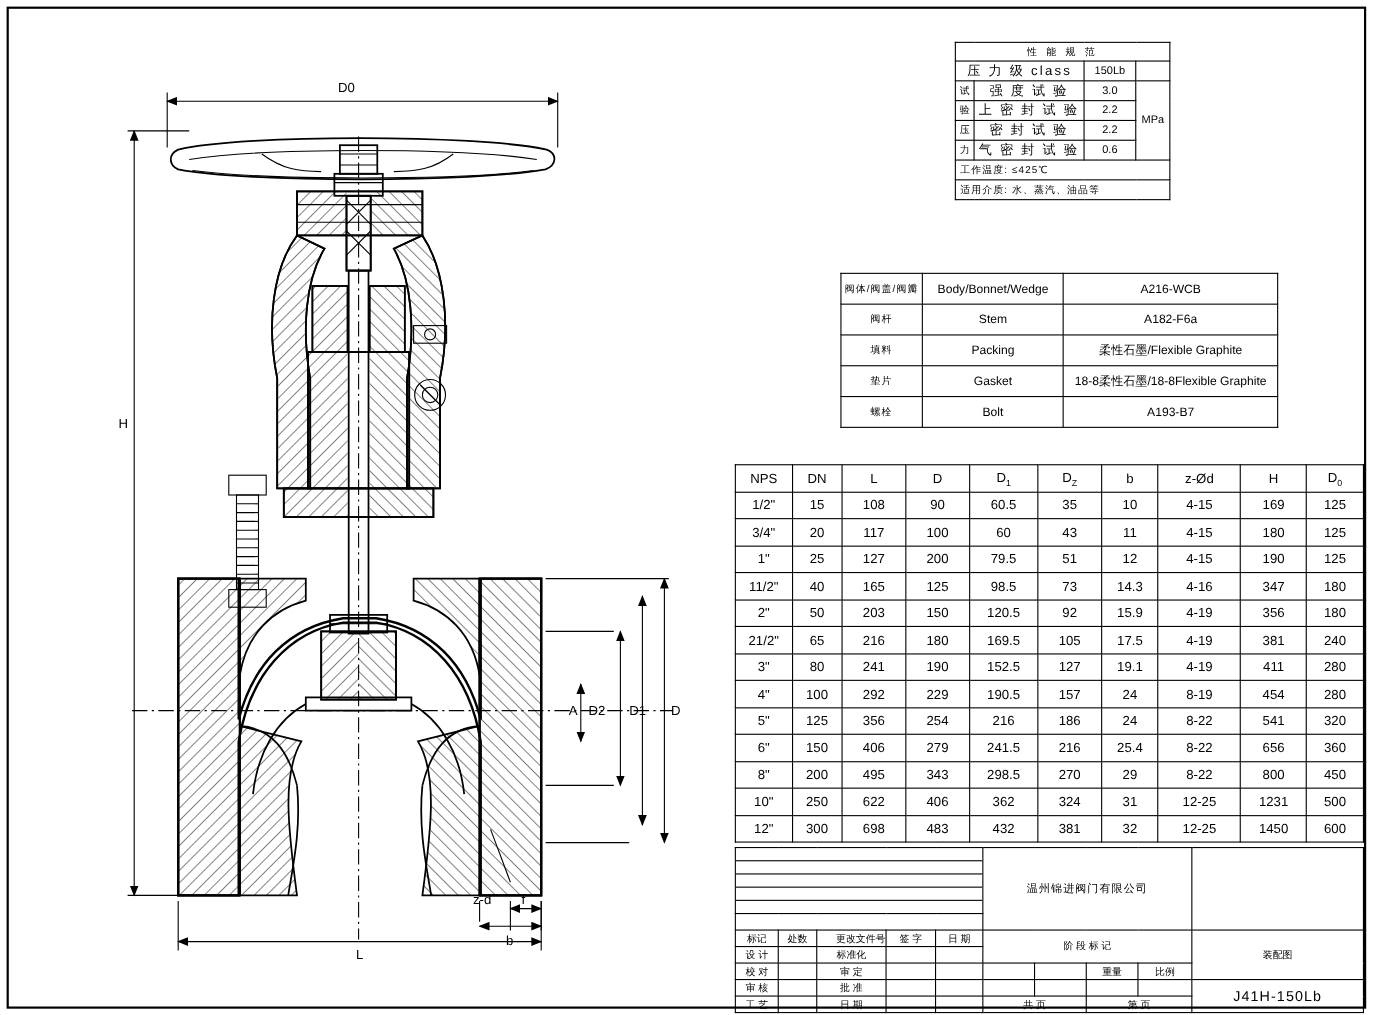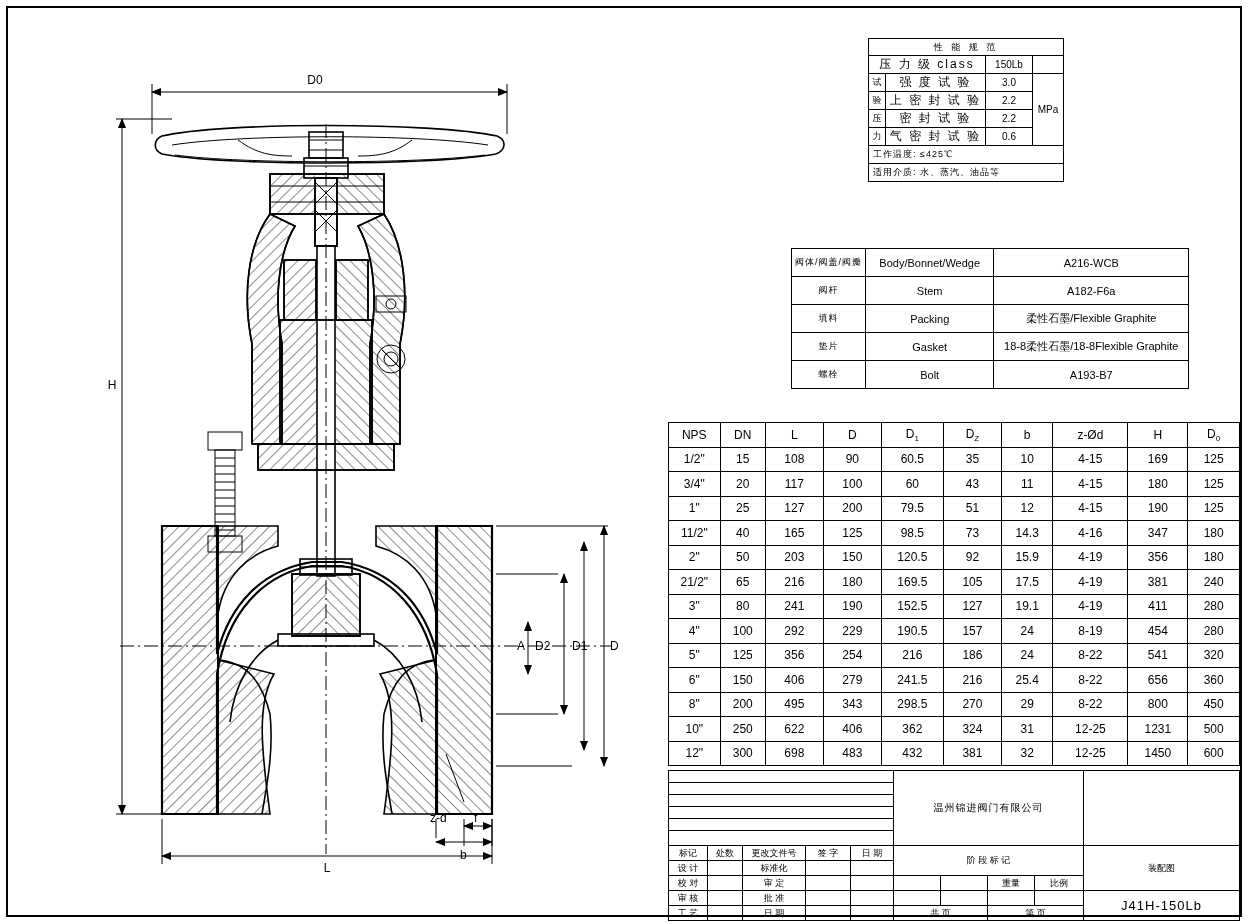--- a/index.html
+++ b/index.html
@@ -16,21 +16,21 @@
   #perf table{width:196px;}
   #perf td{height:17px;font-size:9px;letter-spacing:1px;}
   #perf .title{height:16px;font-size:9px;letter-spacing:3px;}
   #perf .vert{width:16px;font-size:9px;letter-spacing:0px;}
   #perf .lbl{font-size:12px;letter-spacing:2px;}
   #perf .val{width:46px;font-size:10px;letter-spacing:0;}
   #perf .unit{width:30px;font-size:10px;letter-spacing:0;}
   #perf .wide{font-size:9px;text-align:left;padding-left:4px;letter-spacing:1px;}
 
   
-  #mat{position:absolute;left:791px;top:248px;width:320px;}
+  #mat{position:absolute;left:764px;top:248px;width:320px;}
   #mat table{width:398px;}
   #mat td{height:27px;font-size:11px;}
   #mat .c1{width:74px;font-size:9px;letter-spacing:1px;}
   #mat .c2{width:128px;}
   #mat .c3{width:196px;}
 
   
   #dim{position:absolute;left:668px;top:422px;}
   #dim table{width:572px;}
   #dim td{height:23.5px;font-size:12px;}
@@ -530,21 +530,21 @@
           <span class="company">温州锦进阀门有限公司</span>
         </td>
         <td class="tb-right" colspan="3" rowspan="2" style="height:70px;"></td>
       </tr>
       <tr>
         <td colspan="5" style="height:14px;"></td>
       </tr>
       <tr>
         <td style="width:38px;margin-left:17px;">标记</td>
         <td style="width:34px;">处数</td>
-        <td style="width:62px;">更改文件号</td>
+        <td style="width:62px;text-align:right;">更改文件号</td>
         <td style="width:44px;">签 字</td>
         <td style="width:42px;">日 期</td>
         <td colspan="4" rowspan="2">阶 段 标 记</td>
         <td colspan="3" rowspan="3" style="vertical-align:middle;">
           <span class="drawname">装配图</span>
         </td>
       </tr>
       <tr>
         <td>设 计</td>
         <td></td>

